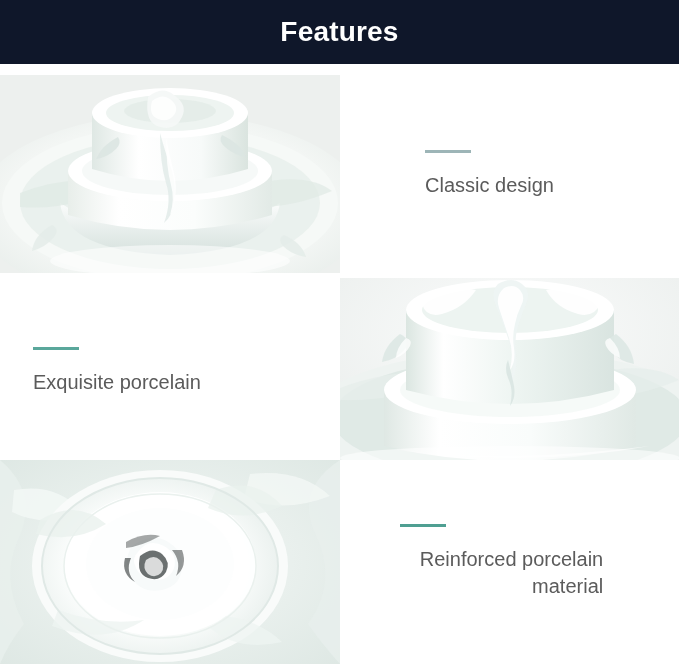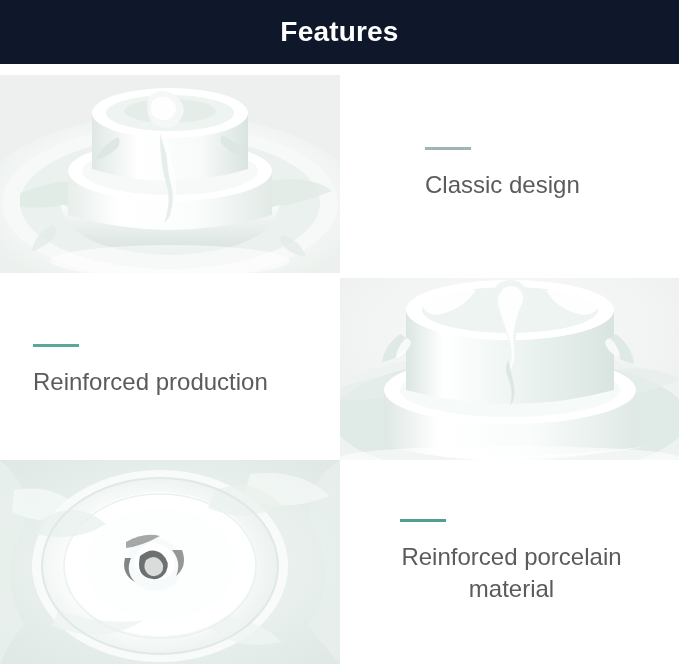--- a/index.html
+++ b/index.html
@@ -89,27 +89,27 @@
     height: 3px;
     margin-bottom: 19px;
     flex: none;
   }
   .rule.r1 { background: #9db5b7; }
   .rule.r2 { background: #5aa79b; }
   .rule.r3 { background: #4f9f92; }
 
   .feature-label {
     color: #5b5b5b;
-    font-size: 24px;
+    font-size: 20px;
     font-weight: normal;
     line-height: 1.35;
     font-family: "Liberation Sans", sans-serif;
     white-space: pre-line;
   }
-  .feature-label.center { text-align: center; }
+  .feature-label.center { text-align: right; }
   .rule.center { align-self: center; margin-left: 0; }
   .align-centered { align-items: center; }
 </style>
 </head>
 <body>
 
 <div class="banner">
   <div class="banner-title">Features</div>
 </div>
 
@@ -179,21 +179,21 @@
     <div class="cell cell-right text-cell pad-left">
       <div class="rule r1"></div>
       <div class="feature-label">Classic design</div>
     </div>
   </div>
 
   <div class="feature-row row-2">
 
     <div class="cell cell-left text-cell pad-left-2">
       <div class="rule r2"></div>
-      <div class="feature-label">Reinforced production</div>
+      <div class="feature-label">Exquisite porcelain</div>
     </div>
 
     <div class="cell cell-right">
       <div class="photo">
         <svg viewBox="0 0 339 187" preserveAspectRatio="xMidYMid slice">
           <defs>
             <linearGradient id="baseG2" x1="0" y1="0" x2="1" y2="0">
               <stop offset="0%" stop-color="#dfe8e4"></stop>
               <stop offset="22%" stop-color="#ffffff"></stop>
               <stop offset="58%" stop-color="#f9fcfb"></stop>

